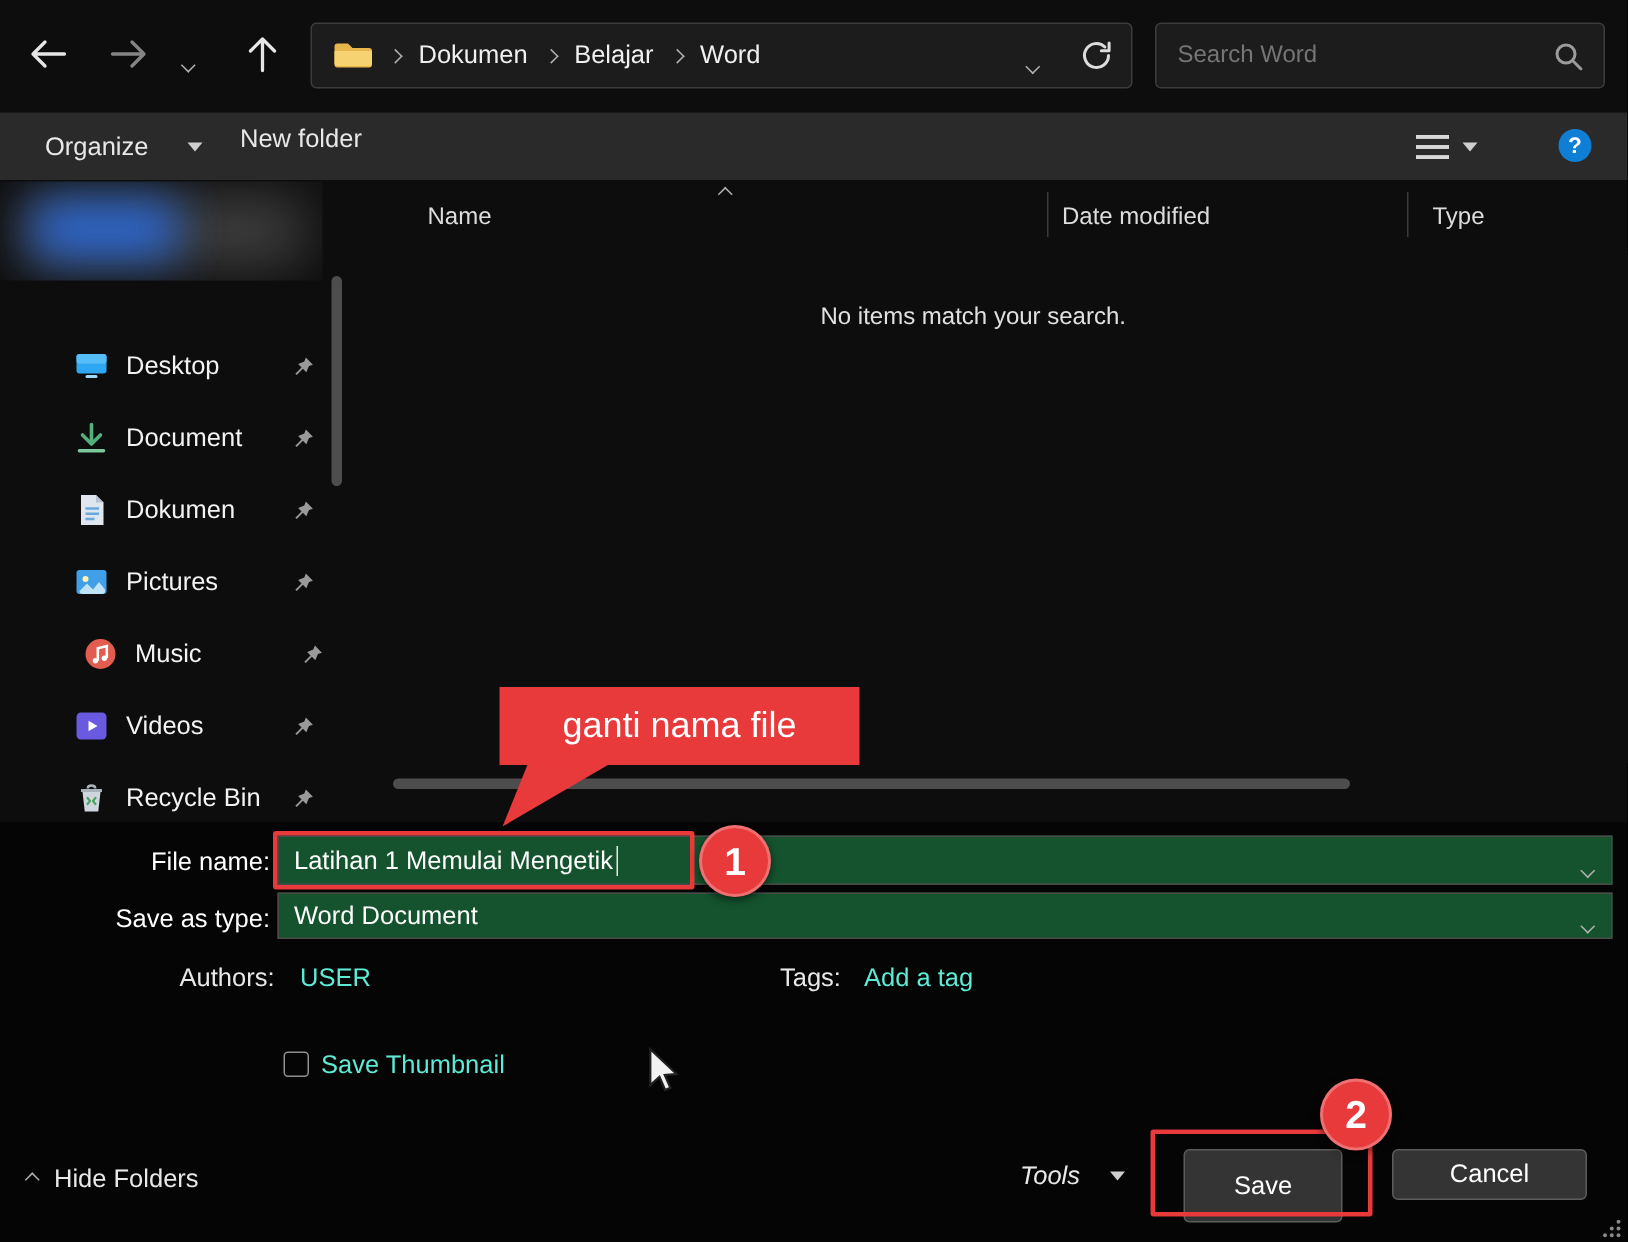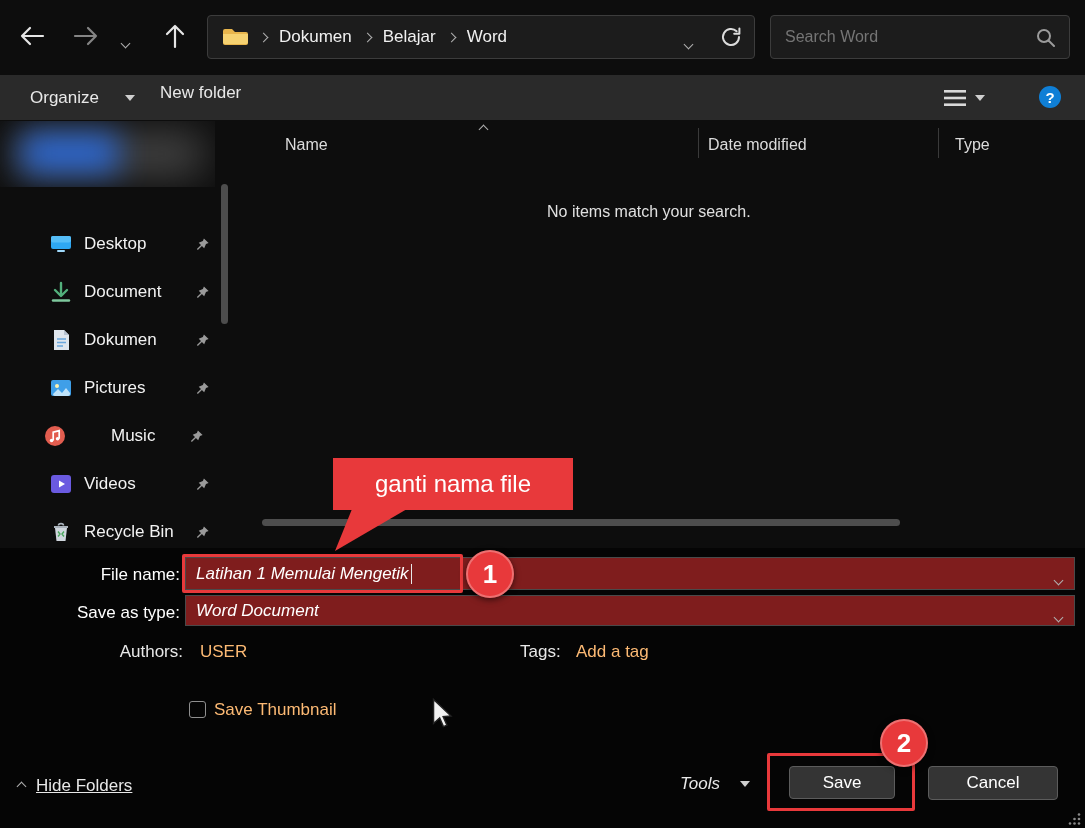--- a/index.html
+++ b/index.html
@@ -27,24 +27,24 @@
   .tri{width:0;height:0;border-left:5px solid transparent;border-right:5px solid transparent;border-top:6px solid #cfcfcf;}
 
   .bar-input{
     background:#1c1c1c;border:1px solid #3c3c3c;border-radius:4px;
     box-sizing:border-box;height:44px;
   }
   .crumb{color:#f0f0f0;padding:0 4px;cursor:default;}
   .sideitem{height:48px;display:flex;align-items:center;color:#f2f2f2;}
   .sideitem .lbl{margin-left:12px;flex:1;}
   .combo{
-    background:#7f1d1d;border:1px solid #4a4a4a;box-sizing:border-box;
-    display:flex;align-items:center;color:#fff;font-style:italic;
-  }
-  .bluelink{color:#fdba74;}
+    background:#14532d;border:1px solid #4a4a4a;box-sizing:border-box;
+    display:flex;align-items:center;color:#fff;
+  }
+  .bluelink{color:#5eead4;}
   .btn{
     background:#343434;border:1px solid #5c5c5c;border-radius:4px;
     color:#fff;display:flex;align-items:center;justify-content:center;
     font-size:17px;box-sizing:border-box;
   }
   .red-outline{border:3px solid #e8393b;box-sizing:border-box;border-radius:2px;background:transparent;}
   .step-circle{
     width:48px;height:48px;border-radius:50%;background:#e8393b;color:#fff;
     font-size:26px;font-weight:bold;display:flex;align-items:center;justify-content:center;
     box-shadow:0 2px 6px rgba(0,0,0,.55), inset 0 0 0 2px rgba(255,255,255,.28);
@@ -195,21 +195,21 @@
         <rect x="1" y="3" width="20" height="16" rx="2" fill="#3f9fe8"></rect>
         <circle cx="7" cy="9" r="2" fill="#fff3b0"></circle>
         <path d="M3 17l5-5 4 4 4-5 4 5v1a2 2 0 0 1-2 2H5a2 2 0 0 1-2-2z" fill="#bfe3fa"></path>
       </svg>
     <span class="lbl">Pictures</span>
     <svg width="15" height="15" viewBox="0 0 16 16">
         <path d="M9.5 1.5l5 5-2.8 1-1.9 4.4-2.4-2.4L3 13.9l-1-1 4.4-4.4L4 6.1l4.4-1.8z" fill="#9a9a9a"></path>
       </svg>
   </div>
 
-  <div class="abs sideitem" style="left:44px;top:292px;width:160px;gap:33px;">
+  <div class="abs sideitem" style="left:56px;top:292px;width:160px;">
     <svg width="22" height="22" viewBox="0 0 22 22">
         <circle cx="11" cy="11" r="10" fill="#e25d4f"></circle>
         <path d="M9.2 15.5V7.2l6-1.5v8" stroke="#fff" stroke-width="1.7" fill="none"></path>
         <circle cx="7.6" cy="15.5" r="1.8" fill="#fff"></circle>
         <circle cx="13.6" cy="13.8" r="1.8" fill="#fff"></circle>
       </svg>
     <span class="lbl">Music</span>
     <svg width="15" height="15" viewBox="0 0 16 16">
         <path d="M9.5 1.5l5 5-2.8 1-1.9 4.4-2.4-2.4L3 13.9l-1-1 4.4-4.4L4 6.1l4.4-1.8z" fill="#9a9a9a"></path>
       </svg>
@@ -269,31 +269,31 @@
   </div>
 
   <div class="abs" style="left:58px;top:94px;width:125px;text-align:right;color:#e8e8e8;">Authors:</div>
   <div class="abs bluelink" style="left:200px;top:94px;">USER</div>
   <div class="abs" style="left:520px;top:94px;color:#e8e8e8;">Tags:</div>
   <div class="abs bluelink" style="left:576px;top:94px;">Add a tag</div>
 
   <div class="abs" style="left:189px;top:153px;width:17px;height:17px;border:1px solid #8f8f8f;border-radius:3px;box-sizing:border-box;background:transparent;"></div>
   <div class="abs bluelink" style="left:214px;top:152px;">Save Thumbnail</div>
 
-  <div class="abs row" style="left:18px;top:228px;gap:11px;text-decoration:underline;">
+  <div class="abs row" style="left:18px;top:228px;gap:11px;">
     <span class="chev up sm"></span>
     <span>Hide Folders</span>
   </div>
 
   <div class="abs row" style="left:680px;top:226px;gap:20px;font-style:italic;">
     <span>Tools</span>
     <span class="tri"></span>
   </div>
 
-  <div class="abs btn" style="left:789px;top:218px;width:106px;height:33px;">Save</div>
+  <div class="abs btn" style="left:789px;top:218px;width:106px;height:49px;">Save</div>
   <div class="abs btn" style="left:928px;top:218px;width:130px;height:34px;">Cancel</div>
 </div>
 
 <div class="abs callout" style="left:333px;top:458px;width:240px;height:52px;">ganti nama file</div>
 <svg class="abs" style="left:325px;top:509px;" width="90" height="45" viewBox="0 0 90 45">
     <polygon points="27,0 82,0 10,42" fill="#e8393b"></polygon>
   </svg>
 
 <div class="abs red-outline" style="left:182px;top:554px;width:281px;height:39px;"></div>
 <div class="abs step-circle" style="left:466px;top:550px;">1</div>

